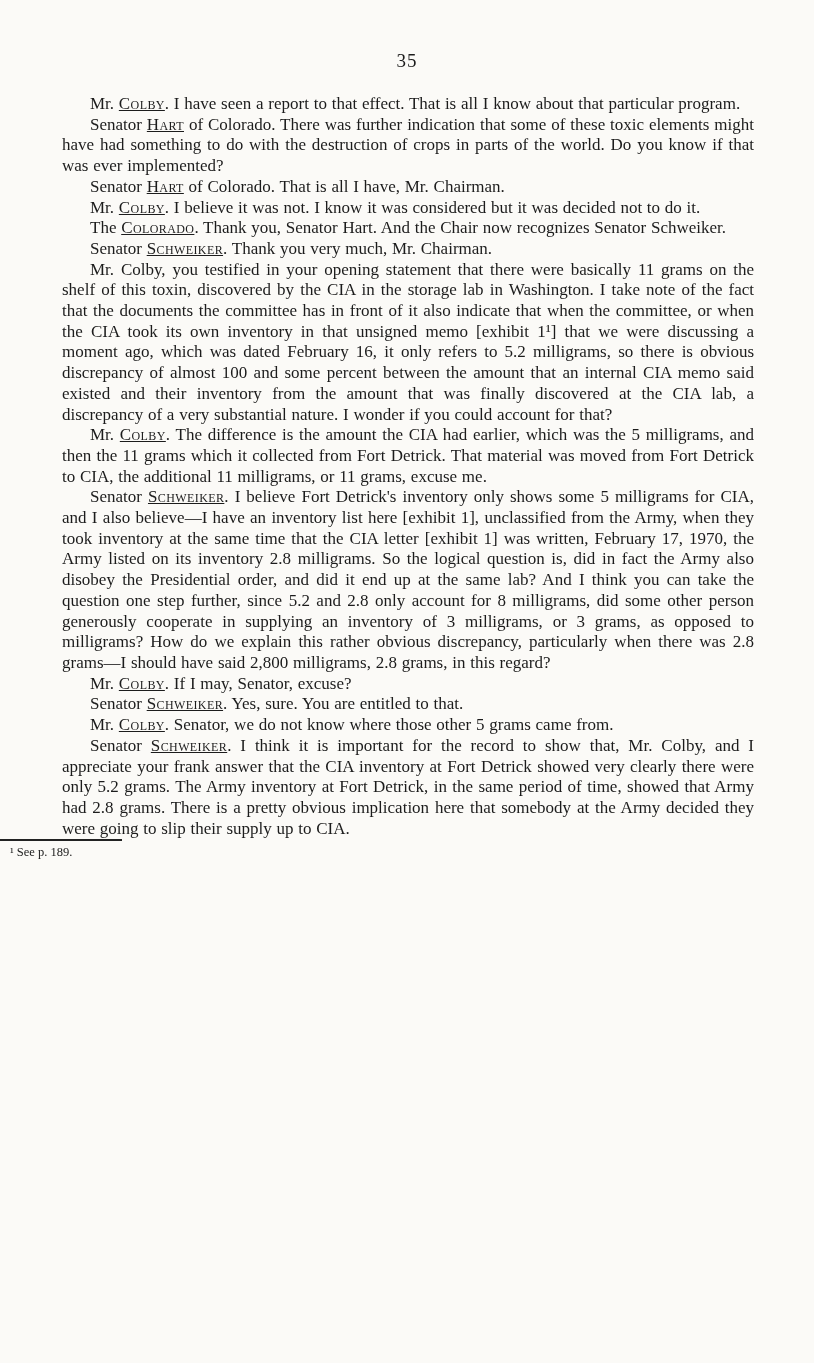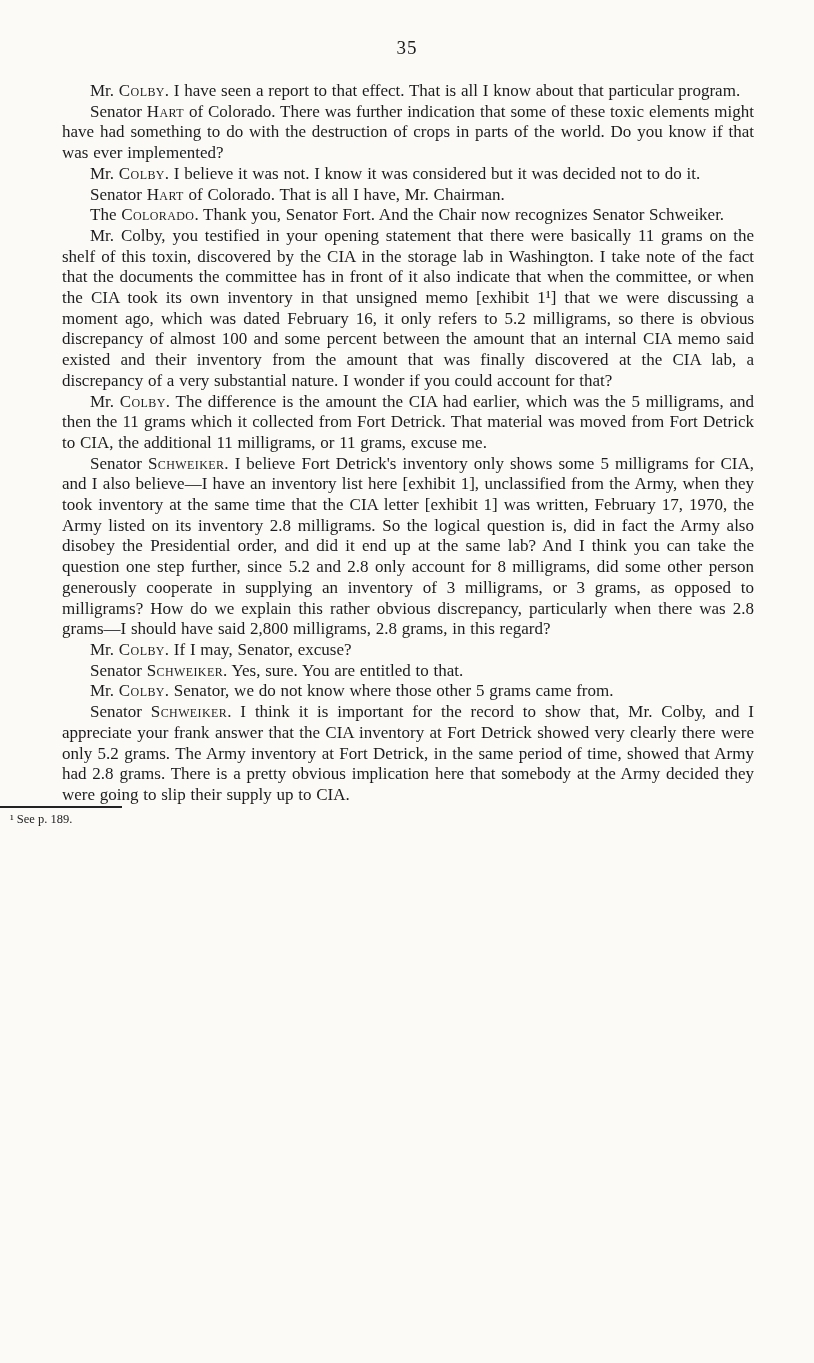--- a/index.html
+++ b/index.html
@@ -12,40 +12,41 @@
     width: 814px;
     height: 1363px;
     margin: 0 auto;
     background: #fbfaf7;
     color: #1c1c1c;
     font-family: "Liberation Serif", "DejaVu Serif", serif;
     overflow: hidden;
     box-shadow: 0 0 6px rgba(0,0,0,0.25);
   }
   .page-number {
-    padding-top: 37px;
+    padding-top: 50px;
     text-align: center;
     font-size: 19px;
     letter-spacing: 1px;
   }
   .body-block {
     width: 692px;
     margin: 22px auto 0 62px;
   }
   p.transcript-para {
     margin: 0;
     text-indent: 28px;
     text-align: justify;
     font-size: 17px;
     line-height: 20.7px;
     word-spacing: 0.5px;
   }
   .sc {
     font-variant: small-caps;
     letter-spacing: 0.4px;
+    text-decoration: underline;
   }
   .footnote-block {
     margin-top: 0;
   }
   .footnote-rule {
     width: 122px;
     border: none;
     border-top: 2px solid #222;
     margin: 0 0 4px 0;
   }
@@ -60,26 +61,27 @@
 
 <div class="page">
 
   <div class="page-number">35</div>
 
   <main class="body-block">
   <p class="transcript-para"><span class="speaker-prefix">Mr. </span><span class="sc">Colby</span><span class="speaker-suffix">. </span><span>I have seen a report to that effect. That is all I know about that particular program.</span></p>
 
   <p class="transcript-para"><span class="speaker-prefix">Senator </span><span class="sc">Hart</span><span class="speaker-suffix"> of Colorado. </span><span>There was further indication that some of these toxic elements might have had something to do with the destruction of crops in parts of the world. Do you know if that was ever implemented?</span></p>
 
+  <p class="transcript-para"><span class="speaker-prefix">Senator </span><span class="sc">Hart</span><span class="speaker-suffix"> of Colorado. </span><span>That is all I have, Mr. Chairman.</span></p>
+
   <p class="transcript-para"><span class="speaker-prefix">Mr. </span><span class="sc">Colby</span><span class="speaker-suffix">. </span><span>I believe it was not. I know it was considered but it was decided not to do it.</span></p>
 
-  <p class="transcript-para"><span class="speaker-prefix">Senator </span><span class="sc">Hart</span><span class="speaker-suffix"> of Colorado. </span><span>That is all I have, Mr. Chairman.</span></p>
+  <p class="transcript-para"><span class="speaker-prefix">The </span><span class="sc">Colorado</span><span class="speaker-suffix">. </span><span>Thank you, Senator Hart. And the Chair now recognizes Senator Schweiker.</span></p>
 
-  <p class="transcript-para"><span class="speaker-prefix">The </span><span class="sc">Colorado</span><span class="speaker-suffix">. </span><span>Thank you, Senator Fort. And the Chair now recognizes Senator Schweiker.</span></p>
-
+  <p class="transcript-para"><span class="speaker-prefix">Senator </span><span class="sc">Schweiker</span><span class="speaker-suffix">. </span><span>Thank you very much, Mr. Chairman.</span></p>
 
   <p class="transcript-para"><span class="speaker-prefix"></span><span class="sc"></span><span class="speaker-suffix"></span><span>Mr. Colby, you testified in your opening statement that there were basically 11 grams on the shelf of this toxin, discovered by the CIA in the storage lab in Washington. I take note of the fact that the documents the committee has in front of it also indicate that when the committee, or when the CIA took its own inventory in that unsigned memo [exhibit 1¹] that we were discussing a moment ago, which was dated February 16, it only refers to 5.2 milligrams, so there is obvious discrepancy of almost 100 and some percent between the amount that an internal CIA memo said existed and their inventory from the amount that was finally discovered at the CIA lab, a discrepancy of a very substantial nature. I wonder if you could account for that?</span></p>
 
   <p class="transcript-para"><span class="speaker-prefix">Mr. </span><span class="sc">Colby</span><span class="speaker-suffix">. </span><span>The difference is the amount the CIA had earlier, which was the 5 milligrams, and then the 11 grams which it collected from Fort Detrick. That material was moved from Fort Detrick to CIA, the additional 11 milligrams, or 11 grams, excuse me.</span></p>
 
   <p class="transcript-para"><span class="speaker-prefix">Senator </span><span class="sc">Schweiker</span><span class="speaker-suffix">. </span><span>I believe Fort Detrick's inventory only shows some 5 milligrams for CIA, and I also believe—I have an inventory list here [exhibit 1], unclassified from the Army, when they took inventory at the same time that the CIA letter [exhibit 1] was written, February 17, 1970, the Army listed on its inventory 2.8 milligrams. So the logical question is, did in fact the Army also disobey the Presidential order, and did it end up at the same lab? And I think you can take the question one step further, since 5.2 and 2.8 only account for 8 milligrams, did some other person generously cooperate in supplying an inventory of 3 milligrams, or 3 grams, as opposed to milligrams? How do we explain this rather obvious discrepancy, particularly when there was 2.8 grams—I should have said 2,800 milligrams, 2.8 grams, in this regard?</span></p>
 
   <p class="transcript-para"><span class="speaker-prefix">Mr. </span><span class="sc">Colby</span><span class="speaker-suffix">. </span><span>If I may, Senator, excuse?</span></p>
 
   <p class="transcript-para"><span class="speaker-prefix">Senator </span><span class="sc">Schweiker</span><span class="speaker-suffix">. </span><span>Yes, sure. You are entitled to that.</span></p>

